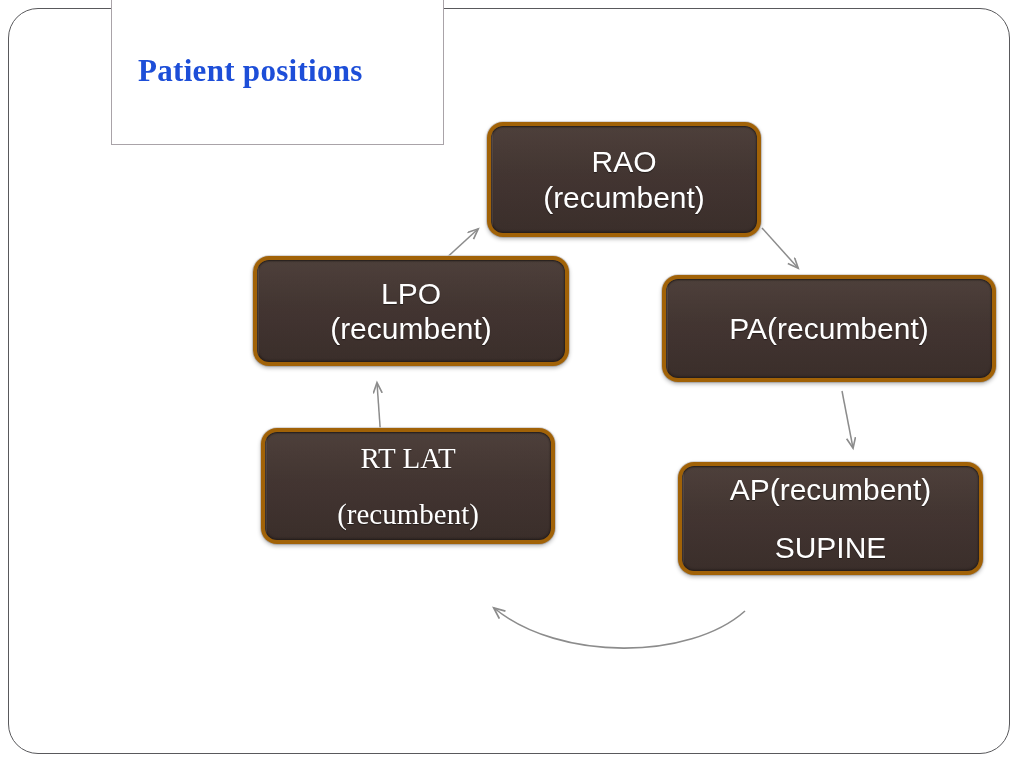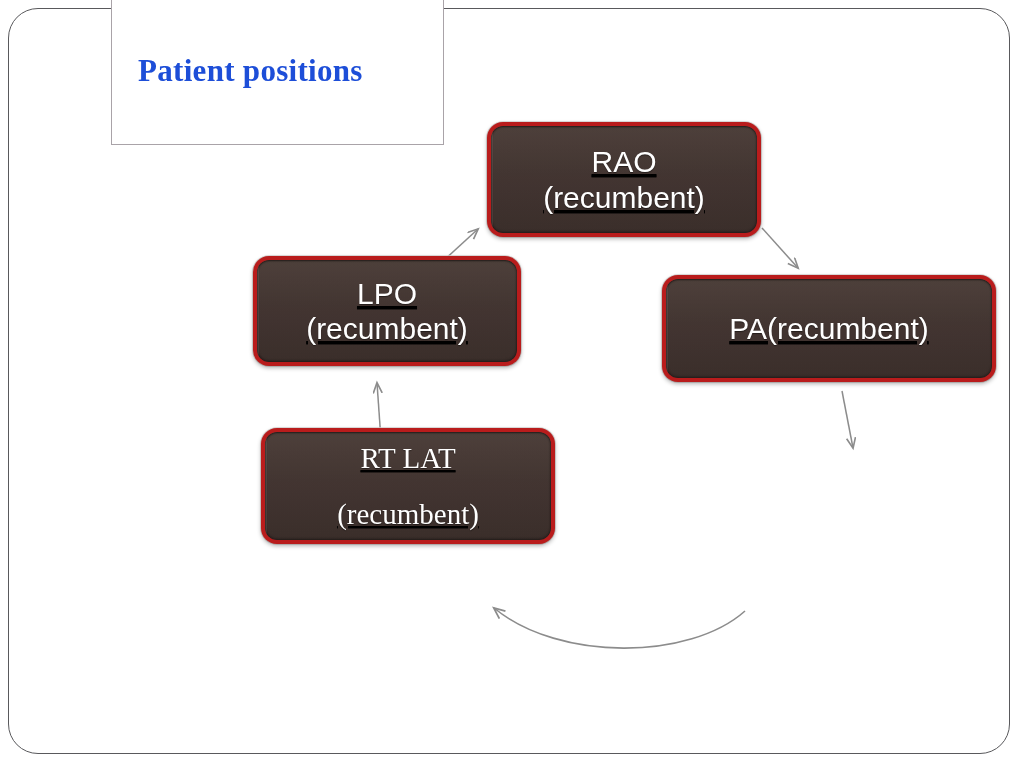--- a/index.html
+++ b/index.html
@@ -52,24 +52,23 @@
     padding-left: 26px;
     white-space: nowrap;
   }
 
   
   .node {
     position: absolute;
     box-sizing: border-box;
     border-radius: 16px;
     padding: 4px;
-    background: #b91c1c;
+    background: #a16207;
     box-shadow: 0 2px 4px rgba(0,0,0,0.30), 0 0 0 0.8px #d8d4d2;
     z-index: 3;
-    text-decoration: underline;
   }
   .node-inner {
     width: 100%;
     height: 100%;
     border-radius: 12px;
     box-sizing: border-box;
     display: flex;
     flex-direction: column;
     align-items: center;
     justify-content: center;
@@ -94,21 +93,21 @@
   .node-inner .ln { display: block; }
 
   
   .sans .node-inner { font-family: "Liberation Sans", sans-serif; font-size: 30px; font-weight: 400; }
   
   .serif .node-inner { font-family: "Liberation Serif", "DejaVu Serif", serif; font-size: 29px; font-weight: 400; }
   .serif .node-inner .ln + .ln { margin-top: 22px; }
 
   
   #node-rao   { left: 487px; top: 122px; width: 274px; height: 115px; }
-  #node-lpo   { left: 253px; top: 256px; width: 268px; height: 110px; }
+  #node-lpo   { left: 253px; top: 256px; width: 316px; height: 110px; }
   #node-pa    { left: 662px; top: 275px; width: 334px; height: 107px; }
   #node-rtlat { left: 261px; top: 428px; width: 294px; height: 116px; }
   #node-ap    { left: 678px; top: 462px; width: 305px; height: 113px; }
 
   #node-ap .node-inner .ln + .ln { margin-top: 22px; }
 
   
   .arrows {
     position: absolute;
     left: 0; top: 0;
@@ -176,14 +175,20 @@
     </div>
   </div>
 
   <div class="node serif" id="node-rtlat">
     <div class="node-inner">
       <span class="ln">RT LAT</span>
       <span class="ln">(recumbent)</span>
     </div>
   </div>
 
+  <div class="node sans" id="node-ap">
+    <div class="node-inner">
+      <span class="ln">AP(recumbent)</span>
+      <span class="ln">SUPINE</span>
+    </div>
+  </div>
 
 </div>
 
 </body></html>

